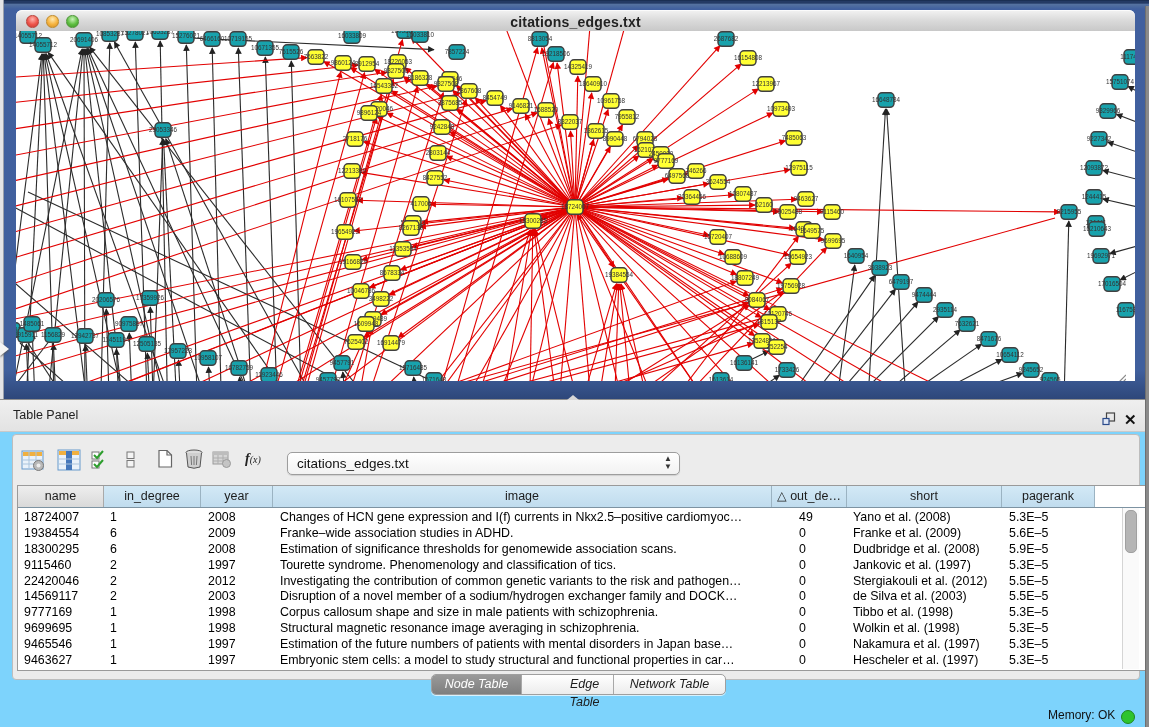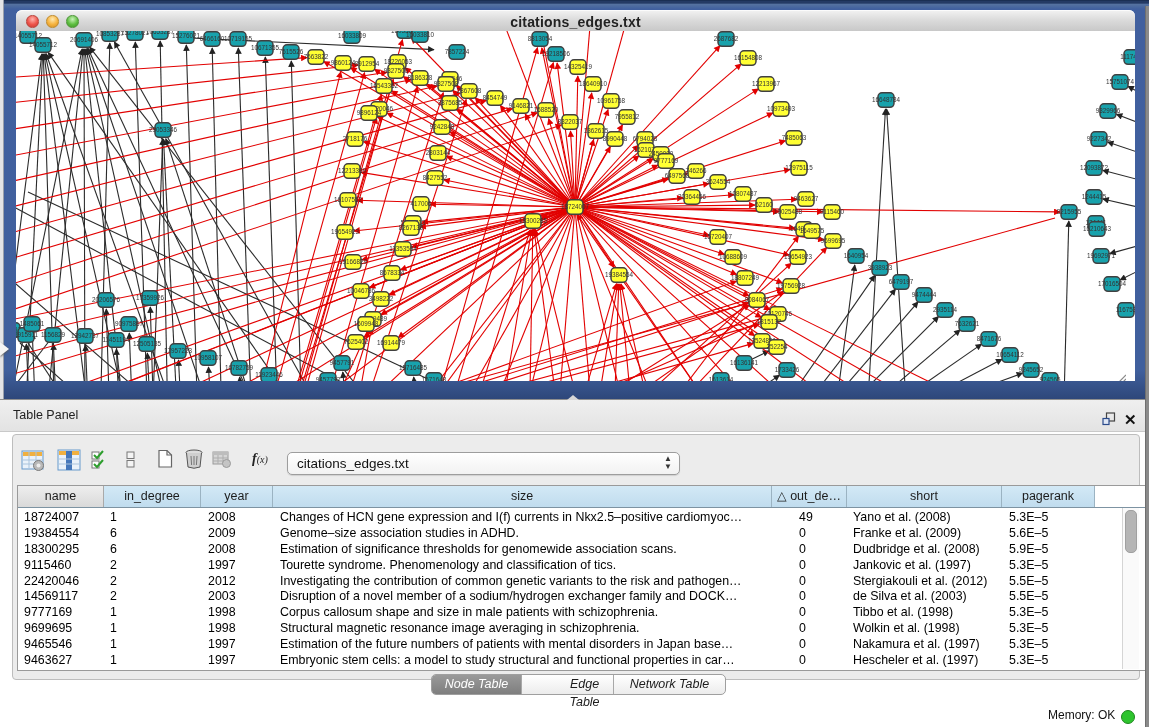--- a/index.html
+++ b/index.html
@@ -16,21 +16,21 @@
  border-bottom:1px solid #9b9b9b;box-shadow:inset 0 1px 0 #fbfbfb;}
 #titlebar .t{position:absolute;left:0;right:0;top:4px;text-align:center;font-size:14px;font-weight:bold;color:#222;letter-spacing:.2px;}
 .tl{position:absolute;top:5px;width:10.5px;height:10.5px;border-radius:50%;}
 #tl1{left:10px;background:radial-gradient(circle at 50% 30%,#ffb2ac,#ee544a 55%,#c33a32);border:1px solid #ba443c;}
 #tl2{left:30px;background:radial-gradient(circle at 50% 30%,#ffe9b0,#f6b33e 55%,#d08d26);border:1px solid #c08c2e;}
 #tl3{left:50px;background:radial-gradient(circle at 50% 30%,#c8f2b8,#5ebe41 55%,#3f9428);border:1px solid #51963c;}
 #canvas{position:absolute;left:16px;top:31px;width:1119px;height:350px;background:#fff;overflow:hidden;}
 #grip{position:absolute;left:1119px;top:366px;width:14px;height:14px;}
 
 #panel{position:absolute;left:0;top:399px;width:1145px;height:328px;
- background:#ffffff;border-top:1px solid #8f8f8f;}
+ background:#7dd3fc;border-top:1px solid #8f8f8f;}
 #paneltitle{position:absolute;left:0;top:0;width:100%;height:31px;
  background:linear-gradient(180deg,#efefef,#e3e3e3);border-bottom:1px solid #c9c9c9;}
 #paneltitle .txt{position:absolute;left:13px;top:8px;font-size:12.5px;color:#222;}
 #notch{position:absolute;left:567px;top:-5px;width:0;height:0;border-left:6px solid transparent;border-right:6px solid transparent;border-bottom:5px solid #d7d7d7;}
 #floatico{position:absolute;left:1102px;top:12px;width:14px;height:14px;}
 #closeico{position:absolute;left:1124px;top:11px;width:14px;height:15px;font-size:15px;font-weight:bold;color:#111;}
 #content{position:absolute;left:12px;top:34px;width:1126px;height:244px;
  background:#ececec;border:1px solid #bdbdbd;border-radius:4px;}
 
 #toolbar{position:absolute;left:0;top:0;width:100%;height:50px;}
@@ -653,51 +653,51 @@
           </svg>
     <svg class="ico" style="left:199px;top:15px" width="26" height="21">
             <rect x="1" y="2" width="15" height="12" fill="#d6d6d6" stroke="#9a9a9a"></rect>
             <rect x="1" y="2" width="15" height="3" fill="#bdbdbd"></rect>
             <line x1="6" y1="5" x2="6" y2="14" stroke="#adadad"></line>
             <line x1="11" y1="5" x2="11" y2="14" stroke="#adadad"></line>
             <line x1="1" y1="8" x2="16" y2="8" stroke="#adadad"></line>
             <line x1="1" y1="11" x2="16" y2="11" stroke="#adadad"></line>
             <circle cx="14.5" cy="13.5" r="4" fill="#c4c4c4" stroke="#9a9a9a"></circle>
           </svg>
-    <div class="ico" style="left:239px;top:16px;font-size:14px;font-style:italic;color:#222;font-family:'Liberation Serif',serif;"><b>f</b><span style="font-size:10px;">(x)</span></div>
+    <div class="ico" style="left:232px;top:16px;font-size:14px;font-style:italic;color:#222;font-family:'Liberation Serif',serif;"><b>f</b><span style="font-size:10px;">(x)</span></div>
     <div id="dropdown">
             <div class="dt">citations_edges.txt</div>
             <div class="st">▲<br>▼</div>
           </div>
    </div>
    <div id="tbl">
     <div id="thead">
      <div class="th th0" style="left:0;width:86px;">name</div>
      <div class="th" style="left:86px;width:97px;">in_degree</div>
      <div class="th" style="left:183px;width:72px;">year</div>
-     <div class="th" style="left:255px;width:499px;">size</div>
+     <div class="th" style="left:255px;width:499px;">image</div>
      <div class="th" style="left:754px;width:75px;">△ out_de…</div>
      <div class="th" style="left:829px;width:155px;">short</div>
      <div class="th" style="left:984px;width:93px;">pagerank</div>
     </div>
     <div id="tbody">
 <div class="tr">
               <div class="c c0">18724007</div>
               <div class="c c1">1</div>
               <div class="c c2">2008</div>
               <div class="c c3">Changes of HCN gene expression and I(f) currents in Nkx2.5–positive cardiomyoc…</div>
               <div class="c c4">49</div>
               <div class="c c5">Yano et al. (2008)</div>
               <div class="c c6">5.3E–5</div>
             </div>
 <div class="tr">
               <div class="c c0">19384554</div>
               <div class="c c1">6</div>
               <div class="c c2">2009</div>
-              <div class="c c3">Genome–size association studies in ADHD.</div>
+              <div class="c c3">Franke–wide association studies in ADHD.</div>
               <div class="c c4">0</div>
               <div class="c c5">Franke et al. (2009)</div>
               <div class="c c6">5.6E–5</div>
             </div>
 <div class="tr">
               <div class="c c0">18300295</div>
               <div class="c c1">6</div>
               <div class="c c2">2008</div>
               <div class="c c3">Estimation of significance thresholds for genomewide association scans.</div>
               <div class="c c4">0</div>

